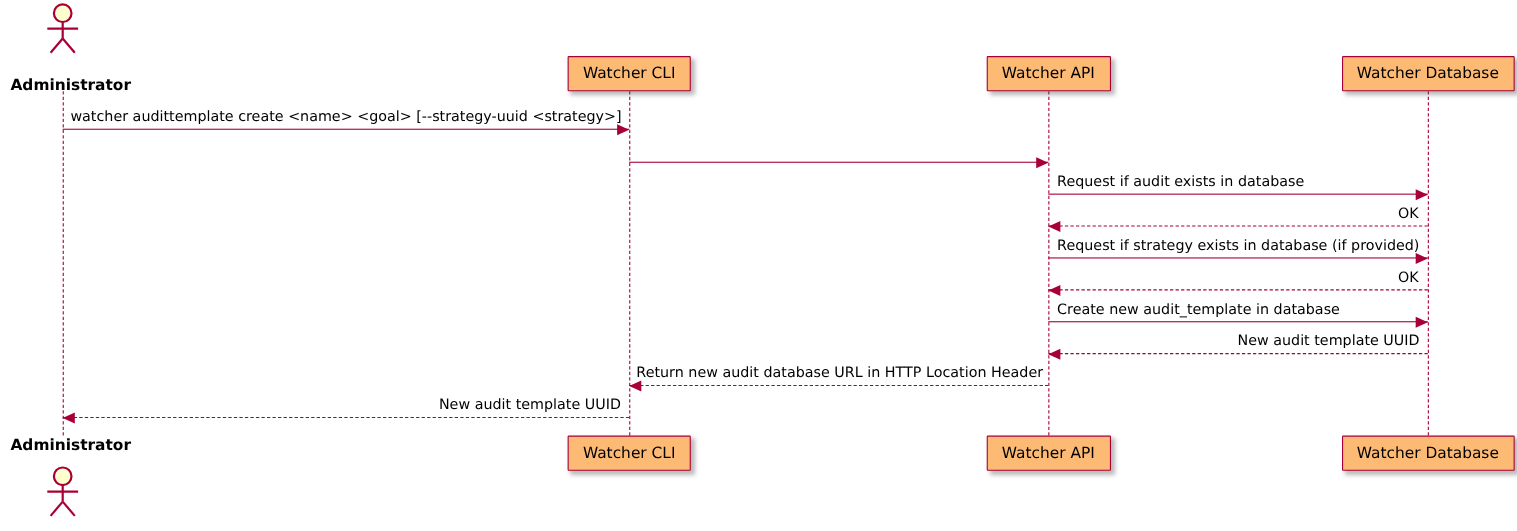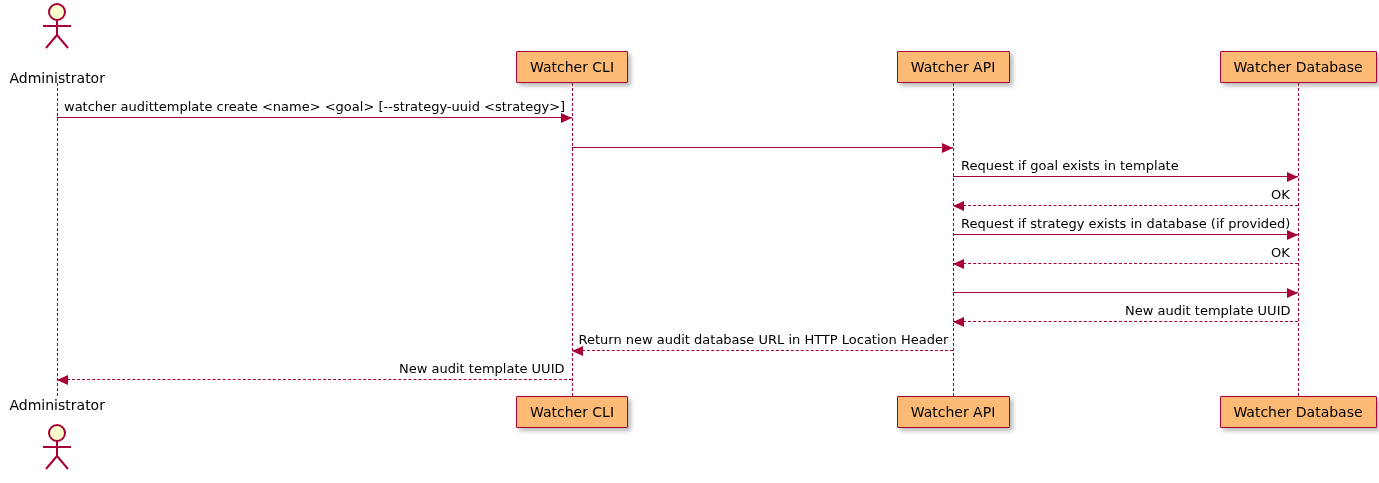--- a/index.html
+++ b/index.html
@@ -39,20 +39,21 @@
     justify-content: center;
     white-space: nowrap;
     box-sizing: border-box;
   }
   .actor-label {
     position: absolute;
     font-size: 14px;
     color: #000000;
     white-space: nowrap;
     line-height: 1;
+    font-weight: bold;
   }
   .actor-fig {
     position: absolute;
   }
   .msg-line {
     position: absolute;
     height: 0;
     border-top: 1.4px solid #A80036;
   }
   .msg-line.dashed {
@@ -126,32 +127,33 @@
     <div class="pbox" style="left: 1219.5px; top: 396px; width: 157px; height: 32px;">
       <span>Watcher Database</span>
     </div>
     <div class="msg-line" style="left: 57px; top: 117px; width: 515px;"></div>
     <div class="arrow-head right" style="top: 112.5px; left: 561px;"></div>
     <div class="msg-label" style="top: 100px; left: 64px;">watcher audittemplate create &lt;name&gt; &lt;goal&gt; [--strategy-uuid &lt;strategy&gt;]</div>
     <div class="msg-line" style="left: 572px; top: 147px; width: 381px;"></div>
     <div class="arrow-head right" style="top: 142.5px; left: 942px;"></div>
     <div class="msg-line" style="left: 953px; top: 176px; width: 345px;"></div>
     <div class="arrow-head right" style="top: 171.5px; left: 1287px;"></div>
-    <div class="msg-label" style="top: 159px; left: 961px;">Request if goal exists in template</div>
+    <div class="msg-label" style="top: 159px; left: 961px;">Request if audit exists in database</div>
     <div class="msg-line dashed" style="left: 953px; top: 205px; width: 345px;"></div>
     <div class="arrow-head left" style="top: 200.5px; left: 953px;"></div>
     <div class="msg-label" style="top: 188px; left: 1271px;">OK</div>
     <div class="msg-line" style="left: 953px; top: 234px; width: 345px;"></div>
     <div class="arrow-head right" style="top: 229.5px; left: 1287px;"></div>
     <div class="msg-label" style="top: 217px; left: 961px;">Request if strategy exists in database (if provided)</div>
     <div class="msg-line dashed" style="left: 953px; top: 263px; width: 345px;"></div>
     <div class="arrow-head left" style="top: 258.5px; left: 953px;"></div>
     <div class="msg-label" style="top: 246px; left: 1271px;">OK</div>
     <div class="msg-line" style="left: 953px; top: 292px; width: 345px;"></div>
     <div class="arrow-head right" style="top: 287.5px; left: 1287px;"></div>
+    <div class="msg-label" style="top: 275px; left: 961px;">Create new audit_template in database</div>
     <div class="msg-line dashed" style="left: 953px; top: 321px; width: 345px;"></div>
     <div class="arrow-head left" style="top: 316.5px; left: 953px;"></div>
     <div class="msg-label" style="top: 304px; left: 1125px;">New audit template UUID</div>
     <div class="msg-line dashed" style="left: 572px; top: 350px; width: 381px;"></div>
     <div class="arrow-head left" style="top: 345.5px; left: 572px;"></div>
     <div class="msg-label" style="top: 333px; left: 578.5px;">Return new audit database URL in HTTP Location Header</div>
     <div class="msg-line dashed" style="left: 57px; top: 379px; width: 515px;"></div>
     <div class="arrow-head left" style="top: 374.5px; left: 57px;"></div>
     <div class="msg-label" style="top: 362px; left: 399px;">New audit template UUID</div>
   </div>

